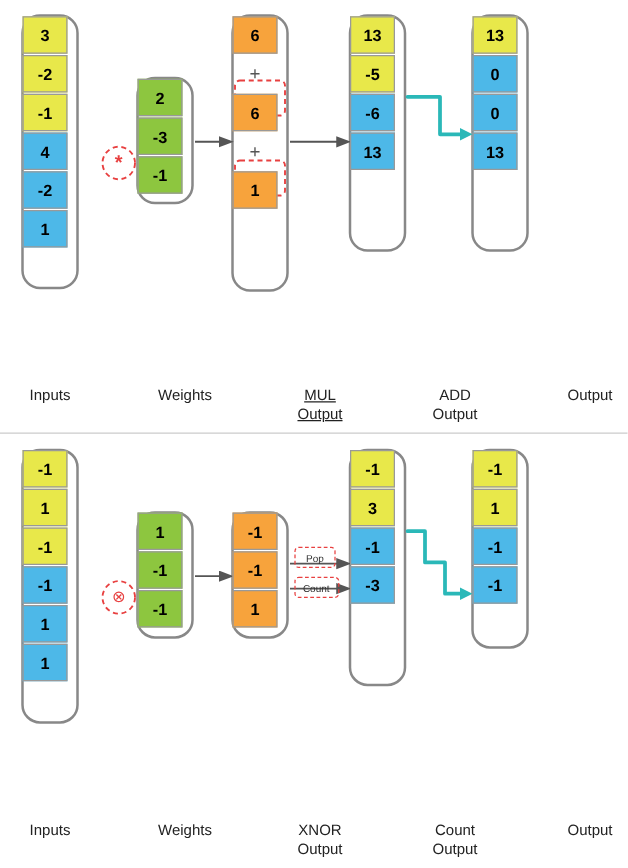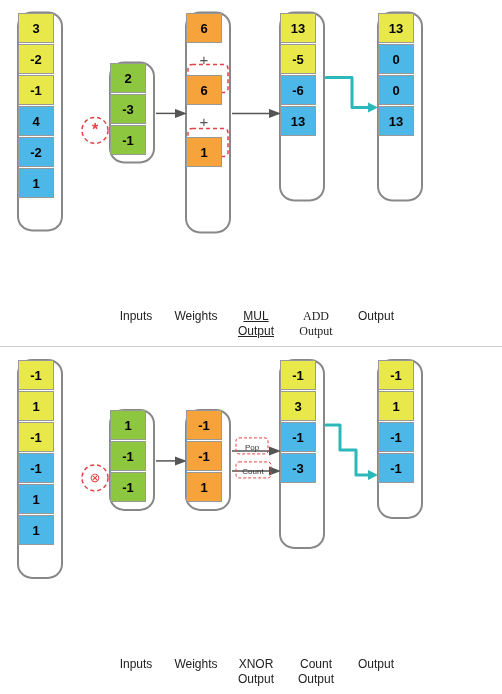--- a/index.html
+++ b/index.html
@@ -45,21 +45,21 @@
 
     .diagram-content {
       width: 100%;
       flex: 1;
       position: relative;
     }
 
     .labels-row {
       display: flex;
       width: 100%;
-      justify-content: center;
+      justify-content: space-between;
       padding: 2px 0 6px 0;
       font-size: 12px;
       color: #222;
     }
 
     .label-item {
       text-align: center;
       font-size: 12px;
       color: #222;
       line-height: 1.3;
@@ -175,21 +175,21 @@
         <div class="cell cell-blue">0</div>
         <div class="cell cell-blue">13</div>
       </div>
 
     </div>
 
     <div class="labels-row" style="padding: 4px 0 6px 0; width:100%;">
       <div class="label-item" style="width:60px; margin-left:10px;">Inputs</div>
       <div class="label-item" style="width:60px;">Weights</div>
       <div class="label-item" style="width:60px;text-decoration:underline;">MUL<br>Output</div>
-      <div class="label-item" style="width:60px;font-family:Liberation Serif, serif;">ADD<br>Output</div>
+      <div class="label-item" style="width:60px;">ADD<br>Output</div>
       <div class="label-item" style="width:60px;">Output</div>
     </div>
   </div>
 
   <div class="bottom-diagram">
     <div class="diagram-content">
       <svg class="diagram-svg" viewBox="0 0 502 300" xmlns="http://www.w3.org/2000/svg">
 
         <rect x="18" y="10" width="44" height="218" rx="14" ry="14" fill="none" stroke="#888" stroke-width="2"></rect>
 

